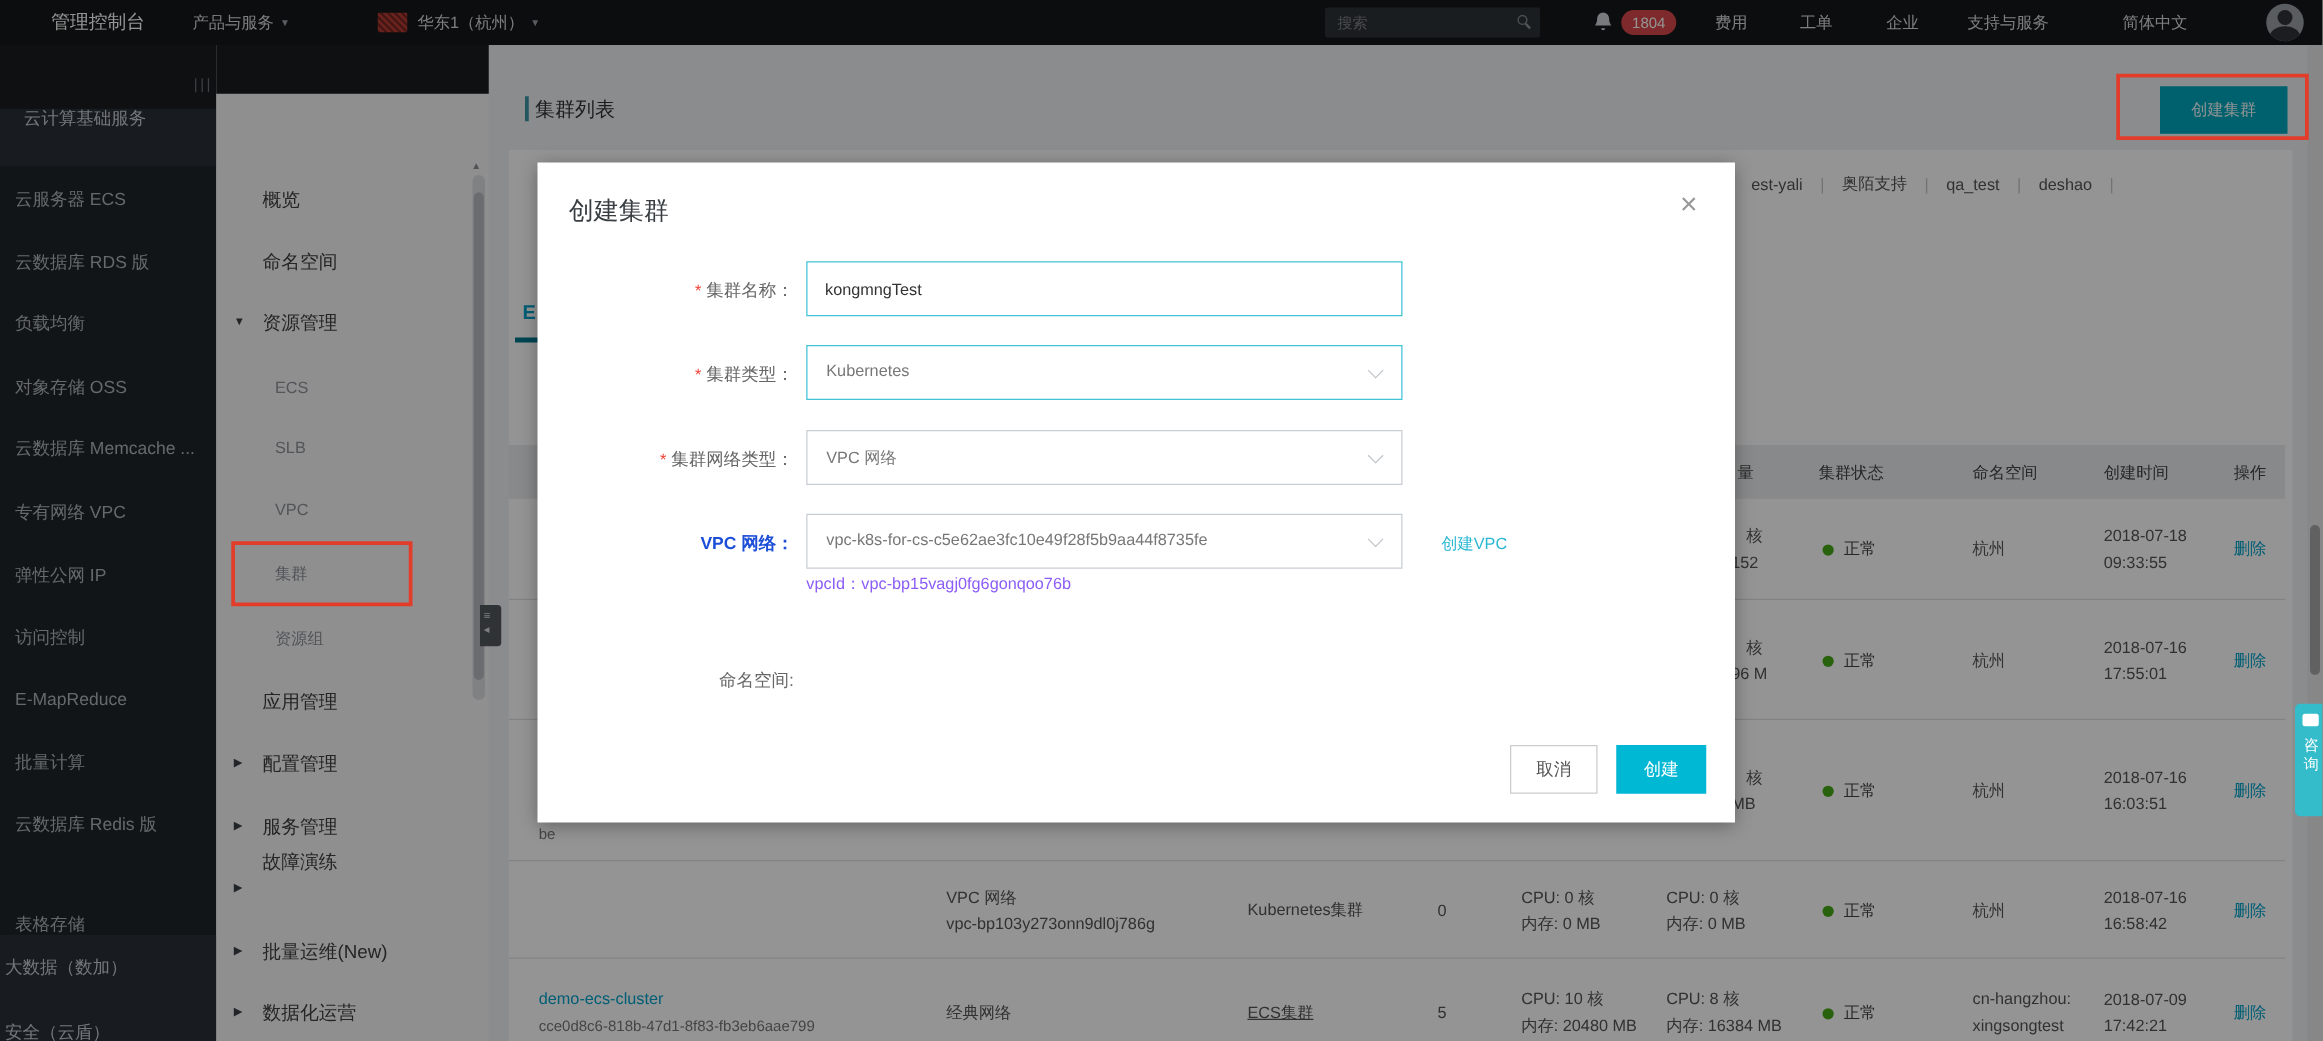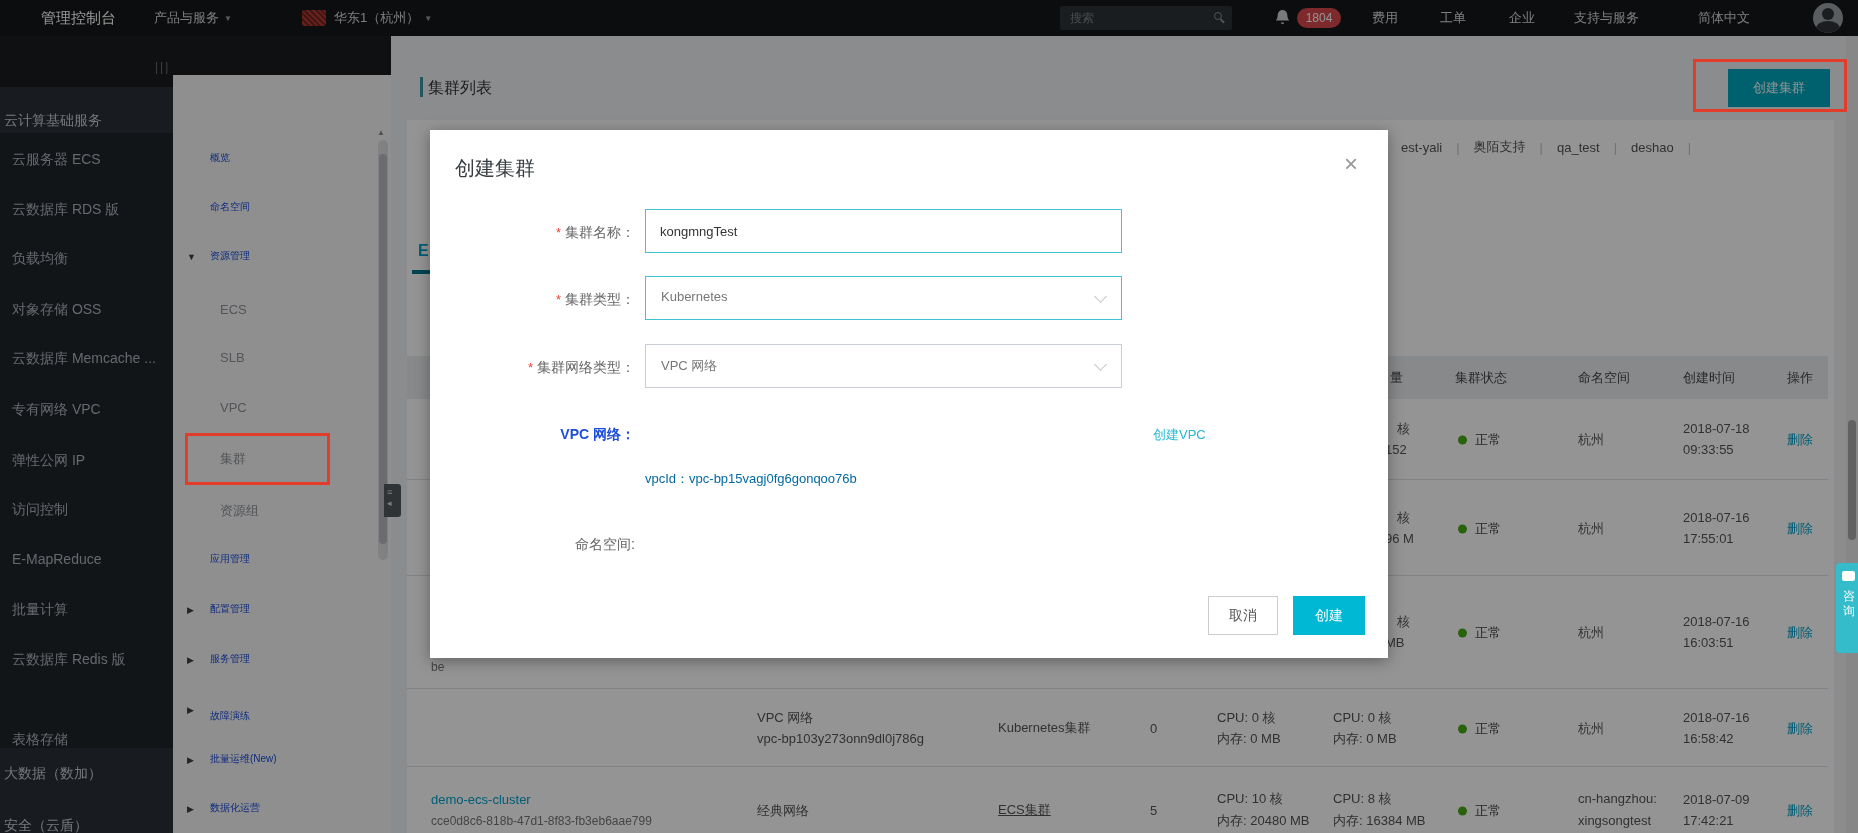--- a/index.html
+++ b/index.html
@@ -27,21 +27,21 @@
   .sd-top{position:absolute;left:0;top:0;width:173px;height:51px;background:#191c1f;}
   .sd-collapse{position:absolute;left:155px;top:24px;color:#6a6f75;font-size:12px;letter-spacing:2px;}
   .sd-band{position:absolute;left:0;width:173px;background:#2a3038;}
   .sd-section{position:absolute;left:4px;color:#c7ccd2;font-size:14px;white-space:nowrap;}
   .sd-item{position:absolute;left:12px;color:#aeb4bb;font-size:14px;white-space:nowrap;cursor:pointer;}
 
   
   .side-gray{position:absolute;left:173px;top:36px;width:218px;height:797px;background:#f6f6f8;z-index:5;}
   .sg-darktop{position:absolute;left:0;top:0;width:218px;height:39px;background:#191c1f;}
   .sg-header{position:absolute;left:0;top:39px;width:218px;height:58px;background:#e8e9eb;color:#333;font-weight:bold;font-size:14px;line-height:58px;padding-left:24px;white-space:nowrap;overflow:hidden;}
-  .sg-item{position:absolute;left:37px;color:#1d4ed8;font-size:10px;white-space:nowrap;cursor:pointer;}
+  .sg-item{position:absolute;left:37px;color:#404040;font-size:15px;white-space:nowrap;cursor:pointer;}
   .sg-sub{position:absolute;left:47px;color:#8f9398;font-size:13px;white-space:nowrap;cursor:pointer;}
   .sg-caret{position:absolute;left:14px;font-size:9px;color:#3c4146;}
   .sg-scroll{position:absolute;left:205px;top:104px;width:10px;height:420px;background:#dcdee2;border-radius:5px;}
   .sg-thumb{position:absolute;left:206px;top:118px;width:8px;height:390px;background:#b7babf;border-radius:4px;}
   .sg-up{position:absolute;left:204px;top:92px;color:#8a8e93;font-size:8px;}
   .collapse-handle{position:absolute;left:211px;top:448px;width:17px;height:33px;background:#54585e;border-radius:0 3px 3px 0;color:#d6d9dc;z-index:6;}
   .collapse-handle .bars{position:absolute;left:3px;top:5px;font-size:9px;line-height:7px;letter-spacing:0;}
 
   
   .main{position:absolute;left:391px;top:36px;width:1467px;height:797px;background:#f0f2f5;}
@@ -71,21 +71,21 @@
   .modal-close{position:absolute;right:30px;top:22px;font-size:24px;color:#999;cursor:pointer;line-height:24px;}
   .f-label{position:absolute;width:190px;text-align:right;font-size:14px;color:#666;line-height:20px;white-space:nowrap;right:753px;}
   .f-label .req{color:#f04134;margin-right:4px;font-size:13px;}
   .f-label.bold{font-weight:bold;color:#1d4ed8;}
   .f-input{position:absolute;left:215px;width:477px;height:44px;border:1px solid #c9ced4;background:#fff;}
   .f-input.teal{border-color:#3fc4d6;}
   .f-input input{width:100%;height:100%;border:none;outline:none;padding:0 14px;font-size:13px;color:#333;background:transparent;}
   .f-value{position:absolute;left:15px;top:12px;font-size:13px;color:#777;white-space:nowrap;max-width:430px;overflow:hidden;}
   .chev{position:absolute;right:16px;top:15px;width:9px;height:9px;border-right:1.5px solid #c0c4c8;border-bottom:1.5px solid #c0c4c8;transform:rotate(45deg);}
   .vpc-link{position:absolute;left:723px;font-size:13px;color:#29b7d3;cursor:pointer;}
-  .vpcid{position:absolute;left:215px;top:340px;font-size:13px;color:#0369a1;}
+  .vpcid{position:absolute;left:215px;top:328px;font-size:13px;color:#8b5cf6;}
   .f-disabled{background:#f2f6fa;border:1px solid #dde2e8;}
   .f-disabled input::placeholder{color:#bfc6cd;}
   .btn-cancel{position:absolute;left:778px;top:466px;width:70px;height:39px;background:#fff;border:1px solid #ccc;color:#555;font-size:14px;cursor:pointer;}
   .btn-submit{position:absolute;left:863px;top:466px;width:72px;height:39px;background:#00b7d4;border:none;color:#fff;font-size:14px;cursor:pointer;}
 
   
   .red-box{position:absolute;border:3px solid #e23c2b;z-index:40;}
   .widget{position:absolute;left:1836px;top:563px;width:26px;height:90px;background:#35bccb;border-radius:4px 0 0 4px;z-index:25;color:#fff;}
   .widget .w-icon{position:absolute;left:6px;top:8px;width:13px;height:10px;background:#fff;border-radius:2px;}
   .widget .w-text{position:absolute;left:7px;top:26px;font-size:12px;line-height:15px;width:12px;}
@@ -117,21 +117,21 @@
     <div class="nav-item" style="left:1509px;">企业</div>
     <div class="nav-item" style="left:1574px;">支持与服务</div>
     <div class="nav-item" style="left:1698px;">简体中文</div>
     <div class="avatar"></div>
   </div>
 
   <div class="side-dark">
     <div class="sd-top"></div>
     <div class="sd-collapse">|||</div>
     <div class="sd-band" style="top:51px;height:46px;"></div>
-    <div class="sd-section" style="top:76px;">云计算基础服务</div>
+    <div class="sd-section" style="top:50px;margin-left:15px;">云计算基础服务</div>
     <div class="sd-item" style="top:115px;">云服务器 ECS</div>
     <div class="sd-item" style="top:165px;">云数据库 RDS 版</div>
     <div class="sd-item" style="top:214px;">负载均衡</div>
     <div class="sd-item" style="top:265px;">对象存储 OSS</div>
     <div class="sd-item" style="top:314px;">云数据库 Memcache ...</div>
     <div class="sd-item" style="top:365px;">专有网络 VPC</div>
     <div class="sd-item" style="top:416px;">弹性公网 IP</div>
     <div class="sd-item" style="top:465px;">访问控制</div>
     <div class="sd-item" style="top:515px;">E-MapReduce</div>
     <div class="sd-item" style="top:565px;">批量计算</div>
@@ -153,21 +153,21 @@
     <div class="sg-sub" style="top:314px;">SLB</div>
     <div class="sg-sub" style="top:364px;">VPC</div>
     <div class="sg-sub" style="top:414px;">集群</div>
     <div class="sg-sub" style="top:466px;">资源组</div>
     <div class="sg-item" style="top:516px;">应用管理</div>
     <div class="sg-caret" style="top:569px;">▶</div>
     <div class="sg-item" style="top:566px;">配置管理</div>
     <div class="sg-caret" style="top:619px;">▶</div>
     <div class="sg-item" style="top:616px;">服务管理</div>
     <div class="sg-caret" style="top:669px;">▶</div>
-    <div class="sg-item" style="top:673px;">故障演练</div>
+    <div class="sg-item" style="top:644px;">故障演练</div>
     <div class="sg-caret" style="top:719px;">▶</div>
     <div class="sg-item" style="top:716px;">批量运维(New)</div>
     <div class="sg-caret" style="top:768px;">▶</div>
     <div class="sg-item" style="top:765px;">数据化运营</div>
     <div class="sg-up">▲</div>
     <div class="sg-scroll"></div>
     <div class="sg-thumb"></div>
     <div class="collapse-handle">
       <span class="bars">≡</span>
       <span class="bars" style="top:16px;">◂</span>
@@ -275,20 +275,24 @@
       <span class="chev"></span>
     </div>
 
     <div class="f-label" style="top:227px;"><span class="req">*</span><span>集群网络类型：</span></div>
     <div class="f-input" style="top:214px;">
       <span class="f-value">VPC 网络</span>
       <span class="chev"></span>
     </div>
 
     <div class="f-label bold" style="top:294px;"><span>VPC 网络：</span></div>
+    <div class="f-input" style="top:281px;">
+      <span class="f-value">vpc-k8s-for-cs-c5e62ae3fc10e49f28f5b9aa44f8735fe</span>
+      <span class="chev"></span>
+    </div>
     <div class="vpc-link" style="top:296px;">创建VPC</div>
 
     <div class="vpcid">vpcId：vpc-bp15vagj0fg6gonqoo76b</div>
 
     <div class="f-label" style="top:404px;"><span>命名空间:</span></div>
 
     <button class="btn-cancel">取消</button>
     <button class="btn-submit">创建</button>
   </div>
 

